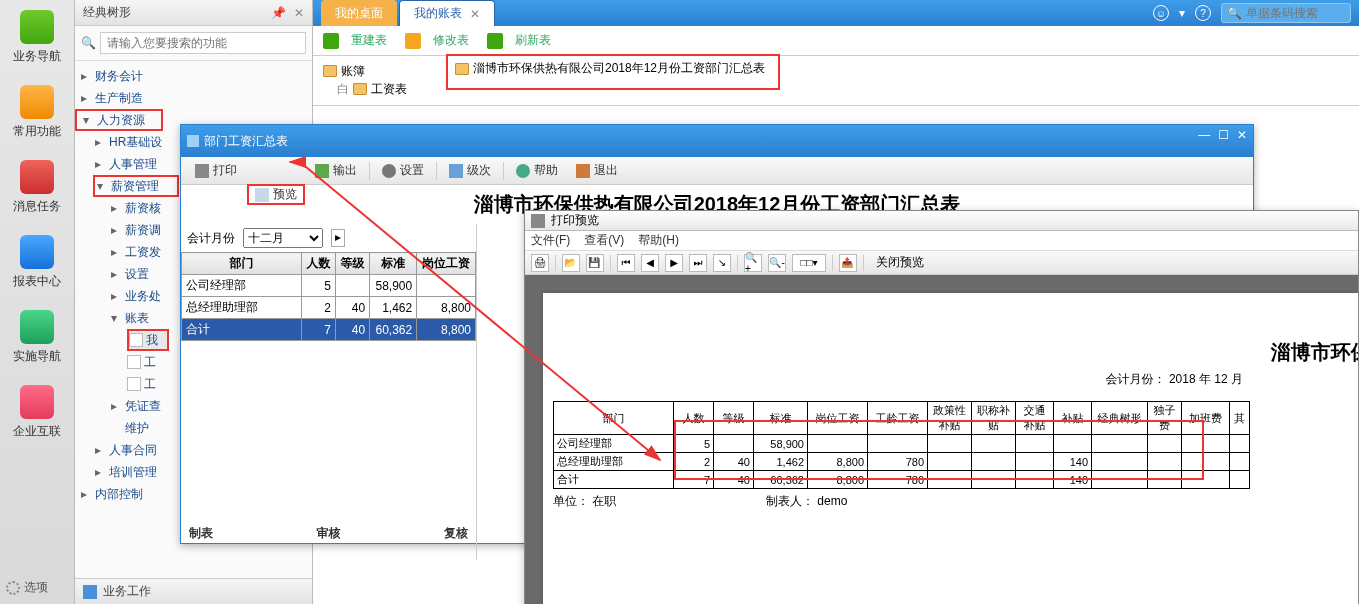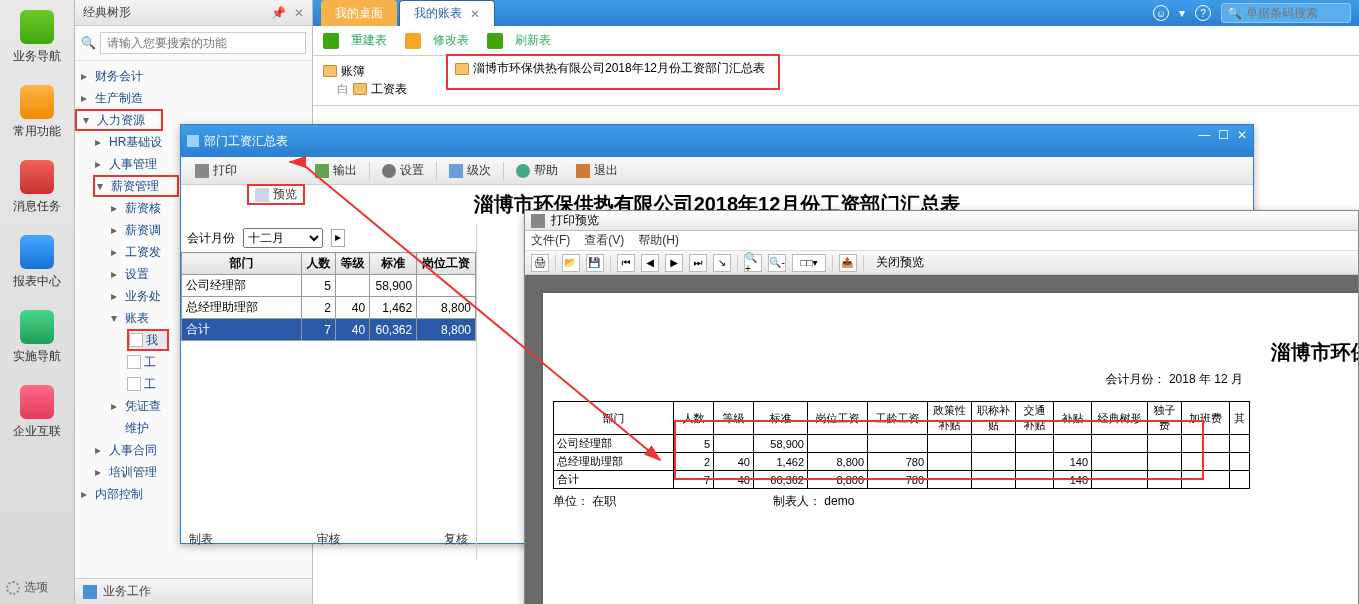--- a/index.html
+++ b/index.html
@@ -83,41 +83,41 @@
 .dialog .titleline { text-align: center; font-size: 20px; font-weight: bold; padding: 6px 0; }
 .dialog .body { position: relative; height: calc(100% - 82px); }
 .dialog .left { position: absolute; left: 0; top: 0; width: 296px; height: 100%; border-right: 1px solid #ccc; }
 .dialog .left .period { display: flex; align-items: center; gap: 8px; padding: 4px 6px; }
 .dialog .left .period select { width: 80px; height: 20px; font-size: 12px; }
 .dialog .left table { border-collapse: collapse; width: 100%; font-size: 12px; }
 .dialog .left th, .dialog .left td { border: 1px solid #999; padding: 2px 4px; height: 18px; }
 .dialog .left th { background: linear-gradient(#f5f5f5,#e0e0e0); }
 .dialog .left .num { text-align: right; }
 .dialog .left tr.hl td { background: #2b5aa8; color: #fff; }
-.dialog .left .foot3 { position: absolute; bottom: 12px; left: 0; right: 0; display: flex; justify-content: space-between; padding: 0 8px; color: #333; }
+.dialog .left .foot3 { position: absolute; bottom: 18px; left: 0; right: 0; display: flex; justify-content: space-between; padding: 0 8px; color: #333; font-weight: bold; }
 
 
 .preview { position: absolute; left: 524px; top: 210px; width: 835px; height: 420px; background: #fff; border: 1px solid #888; box-shadow: 0 2px 8px rgba(0,0,0,.25); }
 .preview .pt { height: 20px; background: linear-gradient(#fefefe,#e8e8e8); border-bottom: 1px solid #bbb; display: flex; align-items: center; padding: 0 6px; gap: 6px; }
 .preview .pt .ic { width: 14px; height: 14px; background: #888; }
 .preview .menu { height: 20px; border-bottom: 1px solid #ddd; display: flex; align-items: center; padding: 0 6px; gap: 14px; color: #333; }
 .preview .ptb { height: 24px; background: linear-gradient(#f9f9f9,#e6e6e6); border-bottom: 1px solid #ccc; display: flex; align-items: center; padding: 0 6px; gap: 6px; }
 .preview .ptb .b { width: 18px; height: 18px; border: 1px solid #bbb; background: #fff; display: flex; align-items: center; justify-content: center; font-size: 10px; cursor: pointer; }
 .preview .ptb .sep { width: 1px; height: 16px; background: #ccc; }
 .preview .ptb .close { margin-left: 6px; }
 .preview .canvas { background: #6a6a6a; height: calc(100% - 64px); padding: 18px 0 0 18px; overflow: hidden; position: relative; }
 .preview .paper { background: #fff; width: 1000px; height: 400px; box-shadow: 1px 1px 4px rgba(0,0,0,.4); padding: 30px 10px 10px 10px; position: relative; }
 .preview .paper .tt { position: absolute; right: 30px; top: 46px; font-size: 20px; font-weight: bold; white-space: nowrap; }
 .preview .paper .period { position: absolute; right: 300px; top: 78px; font-size: 12px; }
 .preview .paper table { position: absolute; left: 10px; top: 108px; border-collapse: collapse; font-size: 11px; }
 .preview .paper th, .preview .paper td { border: 1px solid #000; padding: 1px 3px; height: 16px; }
 .preview .paper th { font-weight: normal; }
 .preview .paper .num { text-align: right; }
 .preview .paper .ftl { position: absolute; left: 10px; top: 200px; font-size: 12px; }
-.preview .paper .ftr { position: absolute; left: 230px; top: 200px; font-size: 12px; }
+.preview .paper .ftr { position: absolute; left: 223px; top: 200px; font-size: 12px; }
 .preview .paper .redframe2 { position: absolute; border: 2px solid #e33; }
 
 
 .arrow-line { position: absolute; stroke: #e33; stroke-width: 2; fill: none; pointer-events: none; }
 svg.overlay { position: absolute; left: 0; top: 0; width: 1359px; height: 604px; pointer-events: none; }
 </style>
 </head>
 <body>
 
 <div class="nav-rail">

